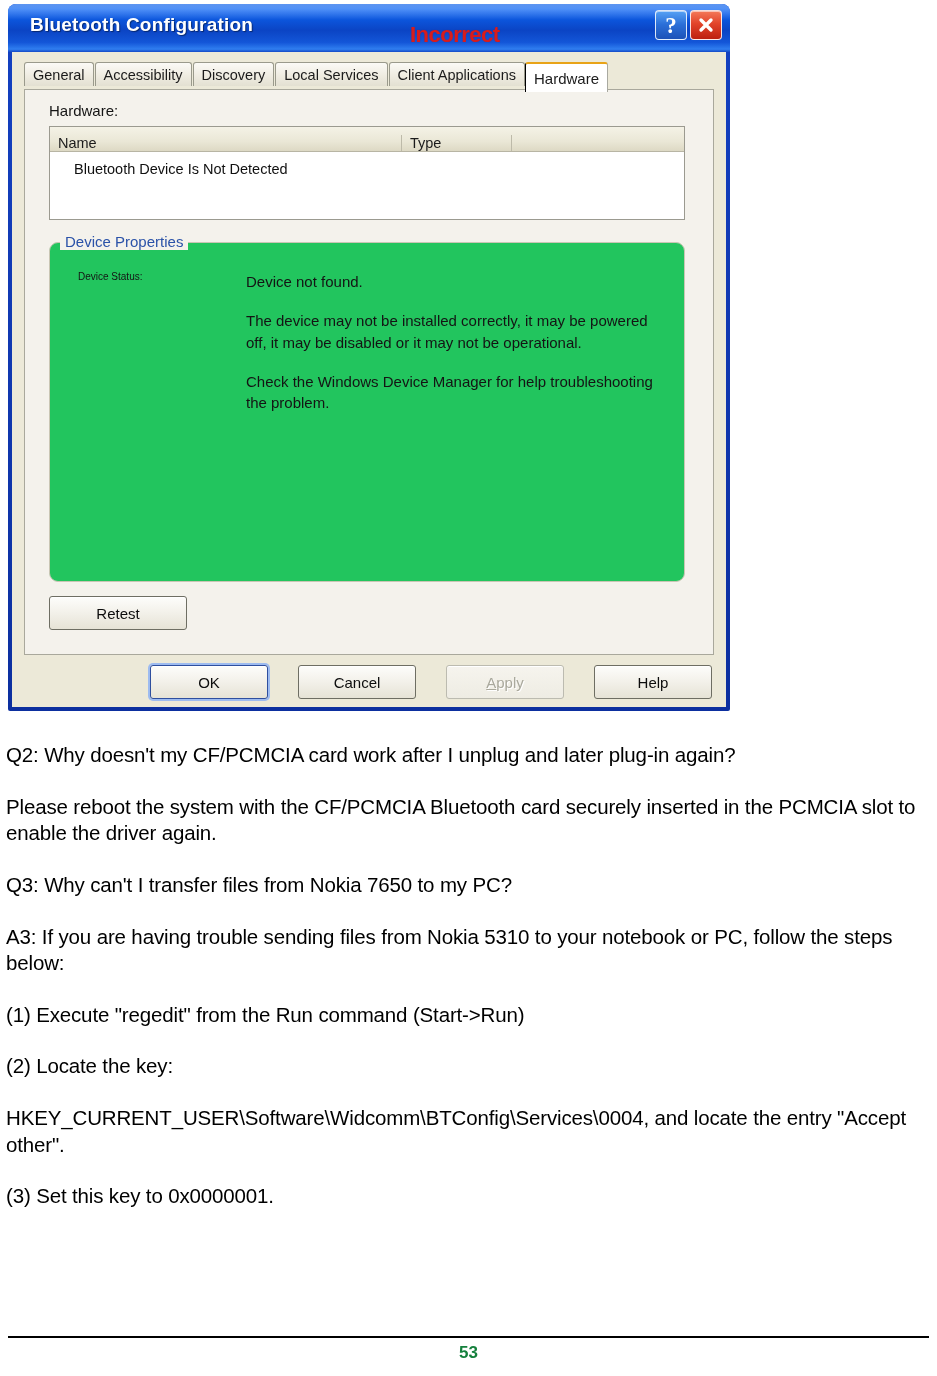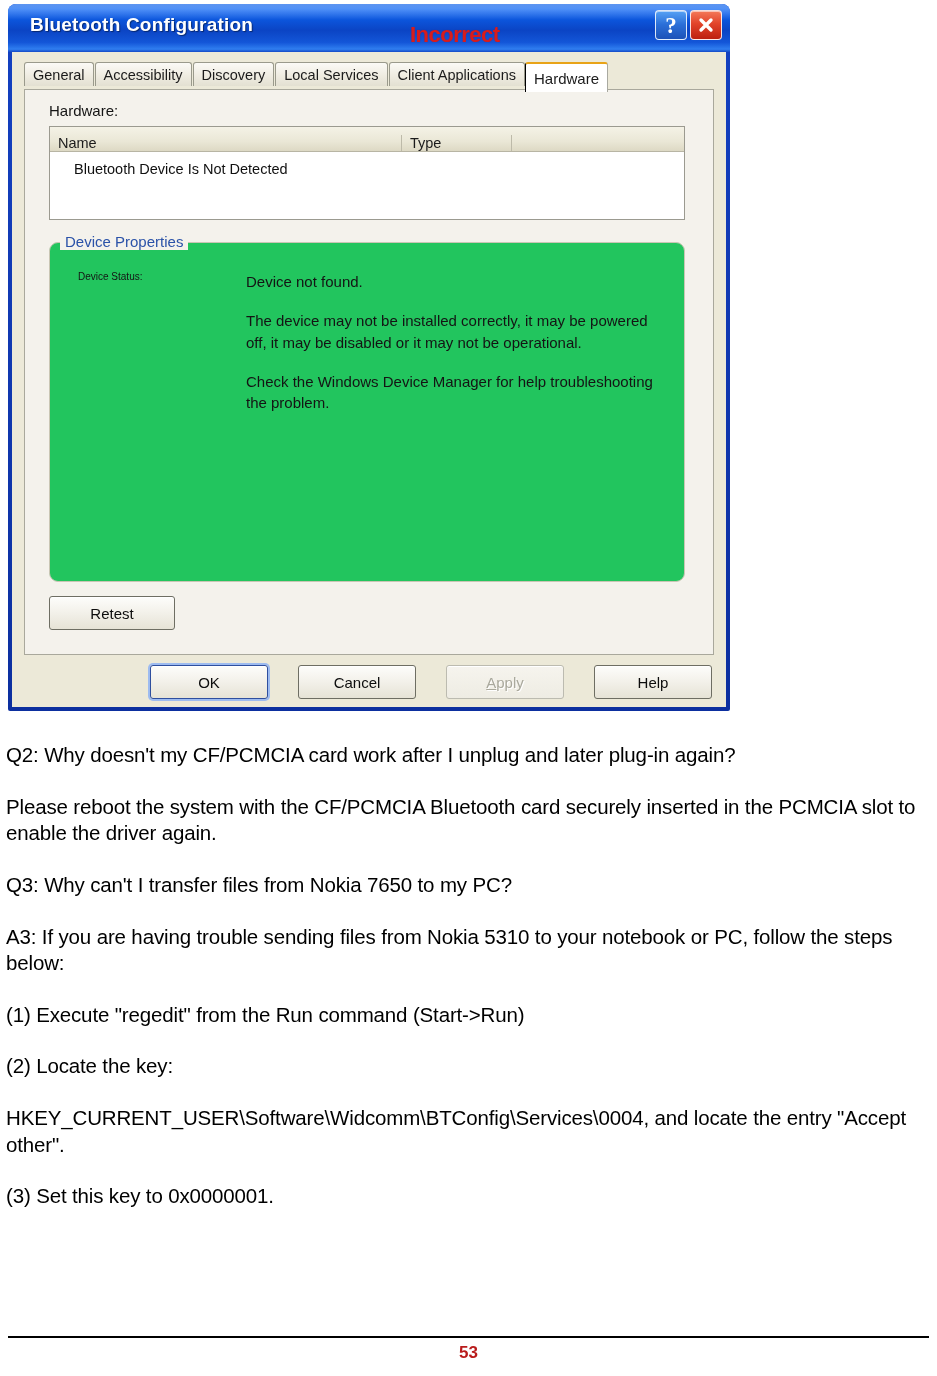--- a/index.html
+++ b/index.html
@@ -291,21 +291,21 @@
     display: flex;
     align-items: center;
     justify-content: center;
     box-shadow: inset 0 1px 0 #ffffff;
     padding: 0;
   }
   .btn-retest {
     position: absolute;
     left: 24px;
     top: 506px;
-    width: 126px;
+    width: 138px;
     height: 34px;
   }
 
   
   .dlg-buttons {
     position: absolute;
     right: 14px;
     bottom: 8px;
     display: flex;
     gap: 30px;
@@ -348,21 +348,21 @@
     background: #000000;
   }
   .page-number {
     position: absolute;
     left: 0;
     top: 1343px;
     width: 937px;
     text-align: center;
     font-size: 17px;
     font-weight: bold;
-    color: #b91c1c;
+    color: #15803d;
   }
 </style>
 </head>
 <body>
 
 <div class="screenshot">
   <div class="win-frame">
 
     <div class="titlebar">
       <div class="titlebar-gloss"></div>

